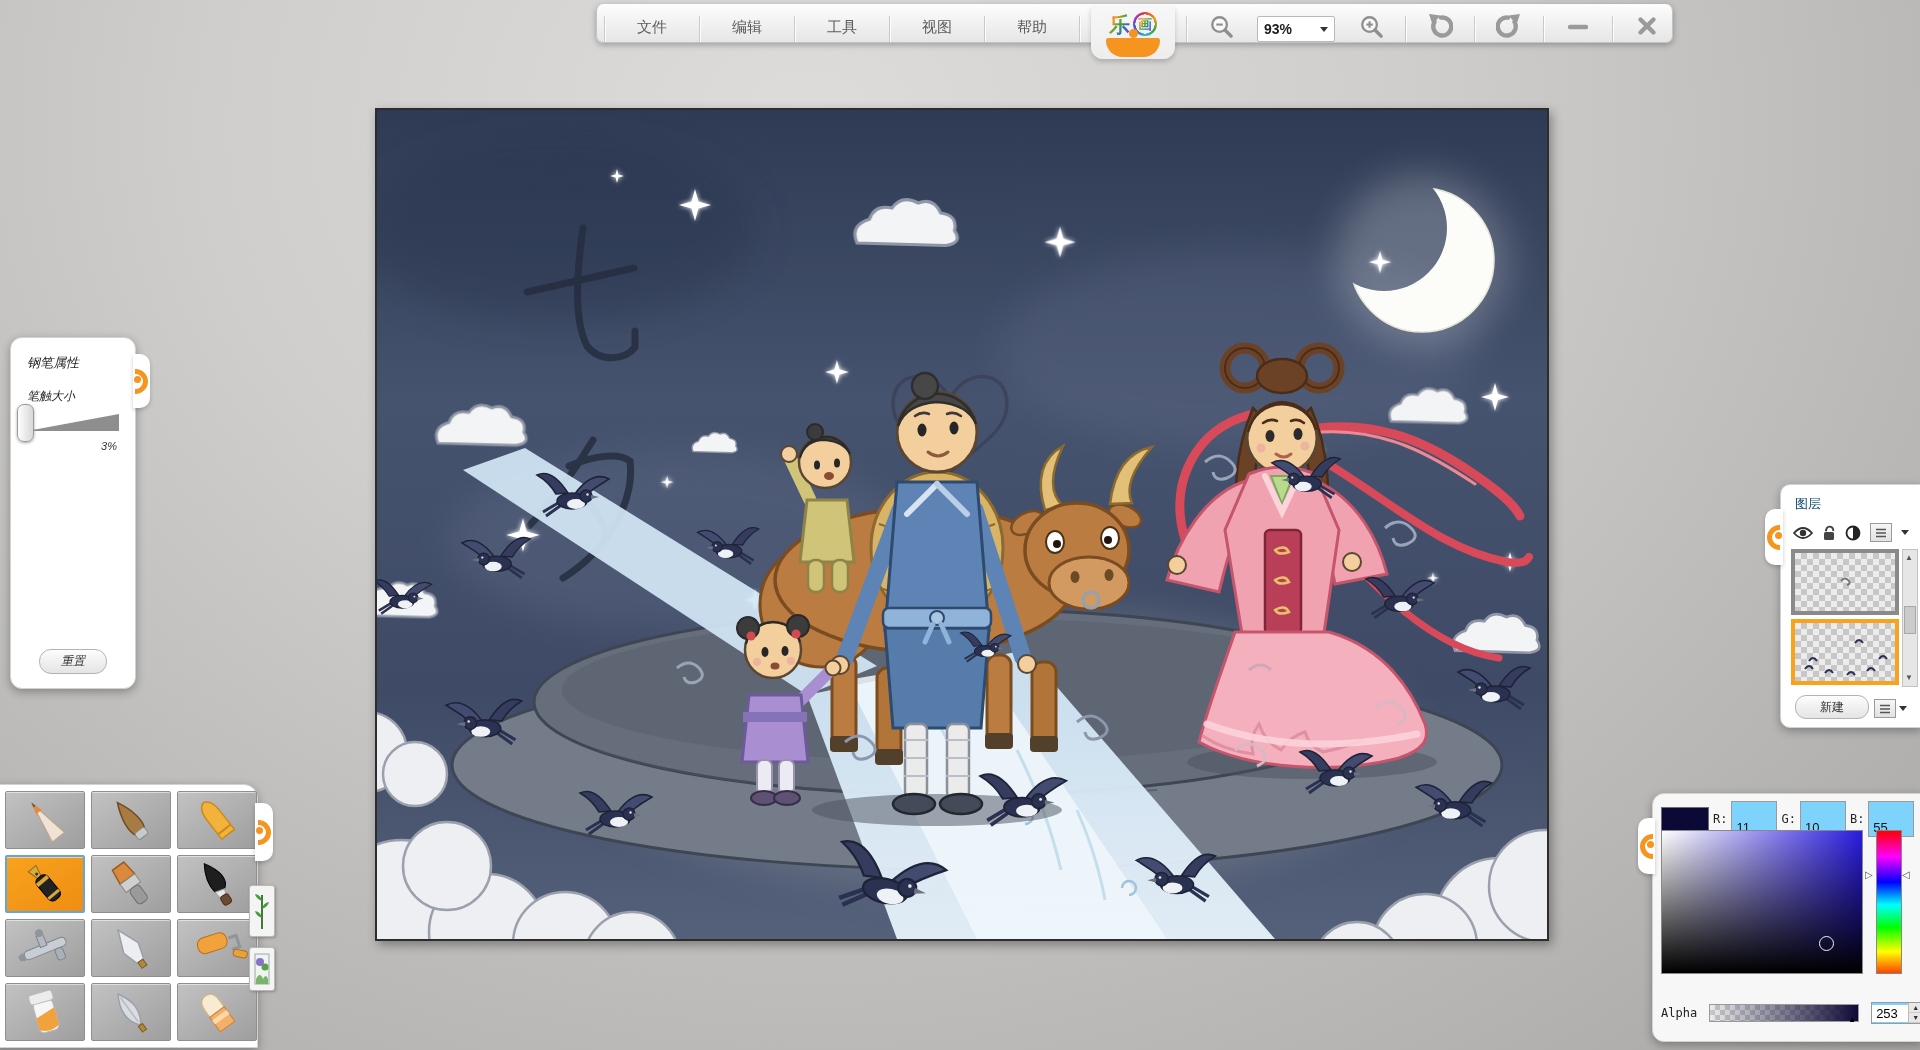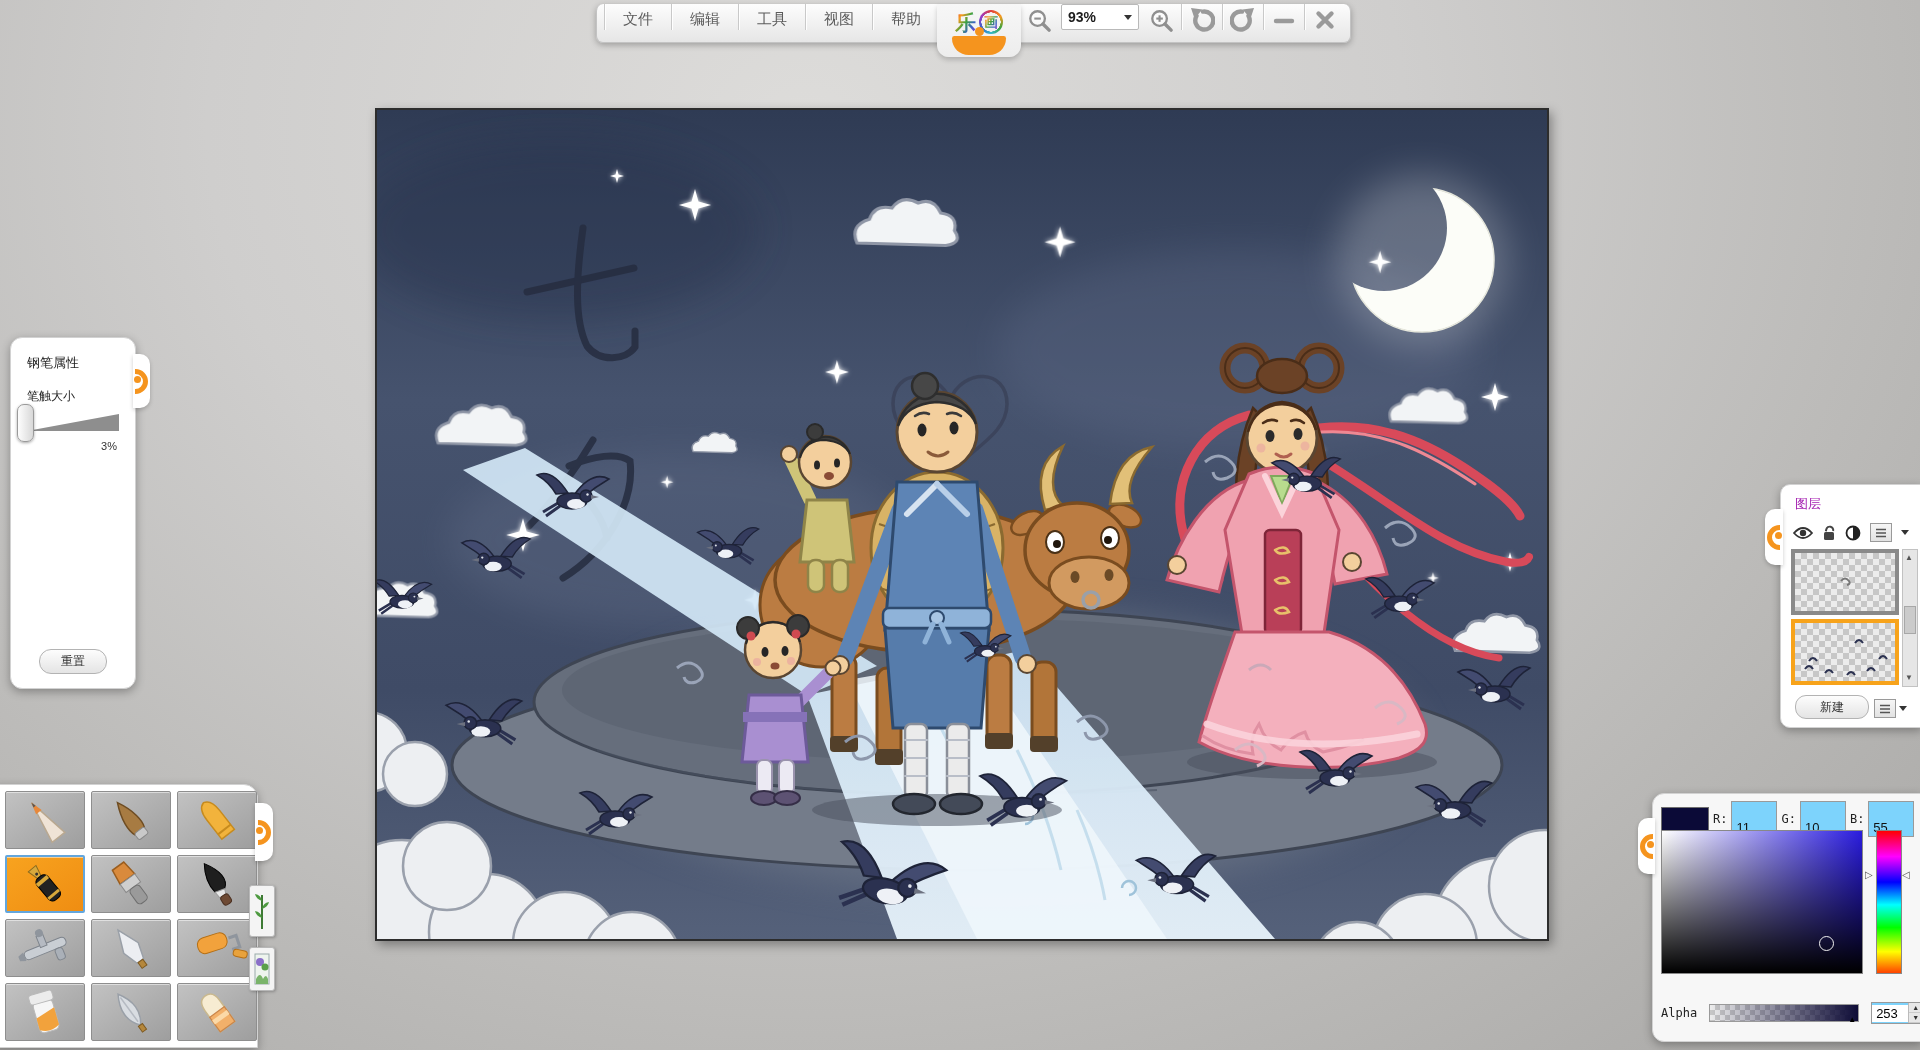--- a/index.html
+++ b/index.html
@@ -1,23 +1,23 @@
 <!DOCTYPE html>
 <html><head>
 <meta charset="utf-8">
 <style>
   html,body{margin:0;padding:0;}
   body{font-family:"Liberation Sans",sans-serif; -webkit-font-smoothing:antialiased;}
   .stage{position:relative;width:1920px;height:1050px;overflow:hidden;
     background:radial-gradient(ellipse at 42% 12%, #dddcda 0%, #cfcecd 38%, #bcbbb9 68%, #a8a7a5 100%);}
 
   
-  .toolbar{position:absolute;left:596px;top:4px;height:38px;display:flex;align-items:flex-start;
+  .toolbar{position:absolute;left:596px;top:4px;height:38px;display:flex;align-items:flex-end;
     background:linear-gradient(#fdfdfd,#efefef 60%,#e6e6e6);border:1px solid #c3c3c3;border-top:none;
-    border-radius:7px;box-shadow:0 2px 6px rgba(0,0,0,.28);padding:0 6px;overflow:visible;z-index:20;}
+    border-radius:7px;box-shadow:0 2px 6px rgba(0,0,0,.28);padding:0 6px;overflow:visible;z-index:20;gap:14px;}
   .tb-sep{width:1px;height:26px;background:#c9c9c9;box-shadow:1px 0 0 rgba(255,255,255,.9);margin:0 1px;flex:0 0 auto;}
   .menu-btn{height:30px;line-height:30px;padding:0 17px;font-size:15px;color:#5c5c5c;cursor:default;white-space:nowrap;}
   .tb-btn{width:38px;height:32px;display:flex;align-items:center;justify-content:center;}
   .zoom-box{width:64px;height:24px;background:#fff;border:1px solid #b9b9b9;border-radius:2px;
     display:flex;align-items:center;justify-content:space-between;padding:0 6px;margin:0 3px;}
   .zoom-box .zv{font-size:14px;font-weight:bold;color:#1c1c1c;}
   .caret-down{width:0;height:0;border-left:4px solid transparent;border-right:4px solid transparent;border-top:5px solid #333;}
   .logo-wrap{position:relative;width:76px;height:36px;display:flex;align-items:center;justify-content:center;gap:3px;}
   .logo-bg{position:absolute;left:-4px;right:-4px;top:0;bottom:-17px;background:linear-gradient(#f7f7f7,#ededed);
     border-radius:0 0 12px 12px;box-shadow:0 3px 5px rgba(0,0,0,.18);}
@@ -39,21 +39,21 @@
 
   
   .panel{position:absolute;background:#fff;border:1px solid #d2d2d2;box-shadow:0 3px 10px rgba(0,0,0,.3);}
   .grab-tab{position:absolute;background:#fff;box-shadow:0 2px 4px rgba(0,0,0,.2);}
   .crescent{position:absolute;width:15px;height:15px;border:5px solid #f5941e;border-radius:50%;}
   .cres-right{clip-path:inset(0 0 0 48%);} 
   .cres-left{clip-path:inset(0 48% 0 0);}  
   .orange-dot{position:absolute;width:7px;height:7px;border-radius:50%;background:#f5941e;}
 
   
-  .pen-panel{left:10px;top:337px;width:124px;height:350px;border-radius:12px;}
+  .pen-panel{left:10px;top:337px;width:124px;height:350px;border-radius:12px;font-style:italic;}
   .pen-title{position:absolute;left:16px;top:16px;font-size:13px;color:#1e1e1e;}
   .pen-size-label{position:absolute;left:16px;top:50px;font-size:12px;color:#1e1e1e;}
   .wedge{position:absolute;left:16px;top:76px;width:0;height:0;border-bottom:17px solid #8e8e8e;border-left:92px solid transparent;}
   .slider-handle{position:absolute;left:6px;top:66px;width:15px;height:36px;border-radius:7px;
     background:linear-gradient(90deg,#fdfdfd,#d8d8d8);border:1px solid #9a9a9a;box-shadow:0 1px 3px rgba(0,0,0,.35);}
   .pen-value{position:absolute;right:18px;top:102px;font-size:11px;color:#333;}
   .reset-btn{position:absolute;left:50%;bottom:14px;transform:translateX(-50%);width:66px;height:23px;border-radius:12px;
     border:1px solid #b3b3b3;background:linear-gradient(#fdfdfd,#e4e4e4);font-size:12px;color:#333;
     display:flex;align-items:center;justify-content:center;}
   .pen-tab{right:-15px;top:16px;width:17px;height:54px;border-radius:0 10px 10px 0;}
@@ -69,21 +69,21 @@
   .pal-tab{right:-16px;top:18px;width:18px;height:58px;border-radius:0 10px 10px 0;}
   .pal-tab .crescent{right:2px;top:17px;}
   .pal-tab .orange-dot{left:1px;top:24px;}
   .side-btn{position:absolute;left:254px;width:24px;background:#f4f4f4;border:1px solid #b8b8b8;border-radius:3px;
     box-shadow:1px 1px 3px rgba(0,0,0,.25);display:flex;align-items:center;justify-content:center;}
   .side-btn.plant{top:100px;height:50px;}
   .side-btn.pattern{top:162px;height:42px;}
 
   
   .layers-panel{left:1780px;top:484px;width:140px;height:242px;border-radius:10px 0 0 10px;}
-  .layers-title{position:absolute;left:14px;top:10px;font-size:13px;color:#a21caf;}
+  .layers-title{position:absolute;left:14px;top:10px;font-size:13px;color:#0c4a6e;}
   .layer-icons{position:absolute;left:12px;top:38px;display:flex;align-items:center;gap:9px;}
   .layer-menu-box{width:20px;height:17px;border:1px solid #9a9a9a;background:linear-gradient(#f6f6f6,#e2e2e2);
     display:flex;align-items:center;justify-content:center;}
   .checker{background-image:conic-gradient(#c7c7c7 0 25%, #ececec 0 50%, #c7c7c7 0 75%, #ececec 0);background-size:12px 12px;}
   .layer-thumb{position:absolute;left:10px;width:100px;height:58px;}
   .layer-thumb.t1{top:64px;border:4px solid #8a8a8a;}
   .layer-thumb.t2{top:134px;border:4px solid #f7a31b;}
   .lp-scroll{position:absolute;left:121px;top:64px;width:14px;height:136px;background:#e6e6e6;border:1px solid #c2c2c2;}
   .lp-arrow{position:absolute;left:0;width:12px;text-align:center;font-size:8px;color:#555;line-height:12px;}
   .lp-thumbbar{position:absolute;left:1px;top:56px;width:10px;height:26px;background:#cbcbcb;border:1px solid #a8a8a8;}

